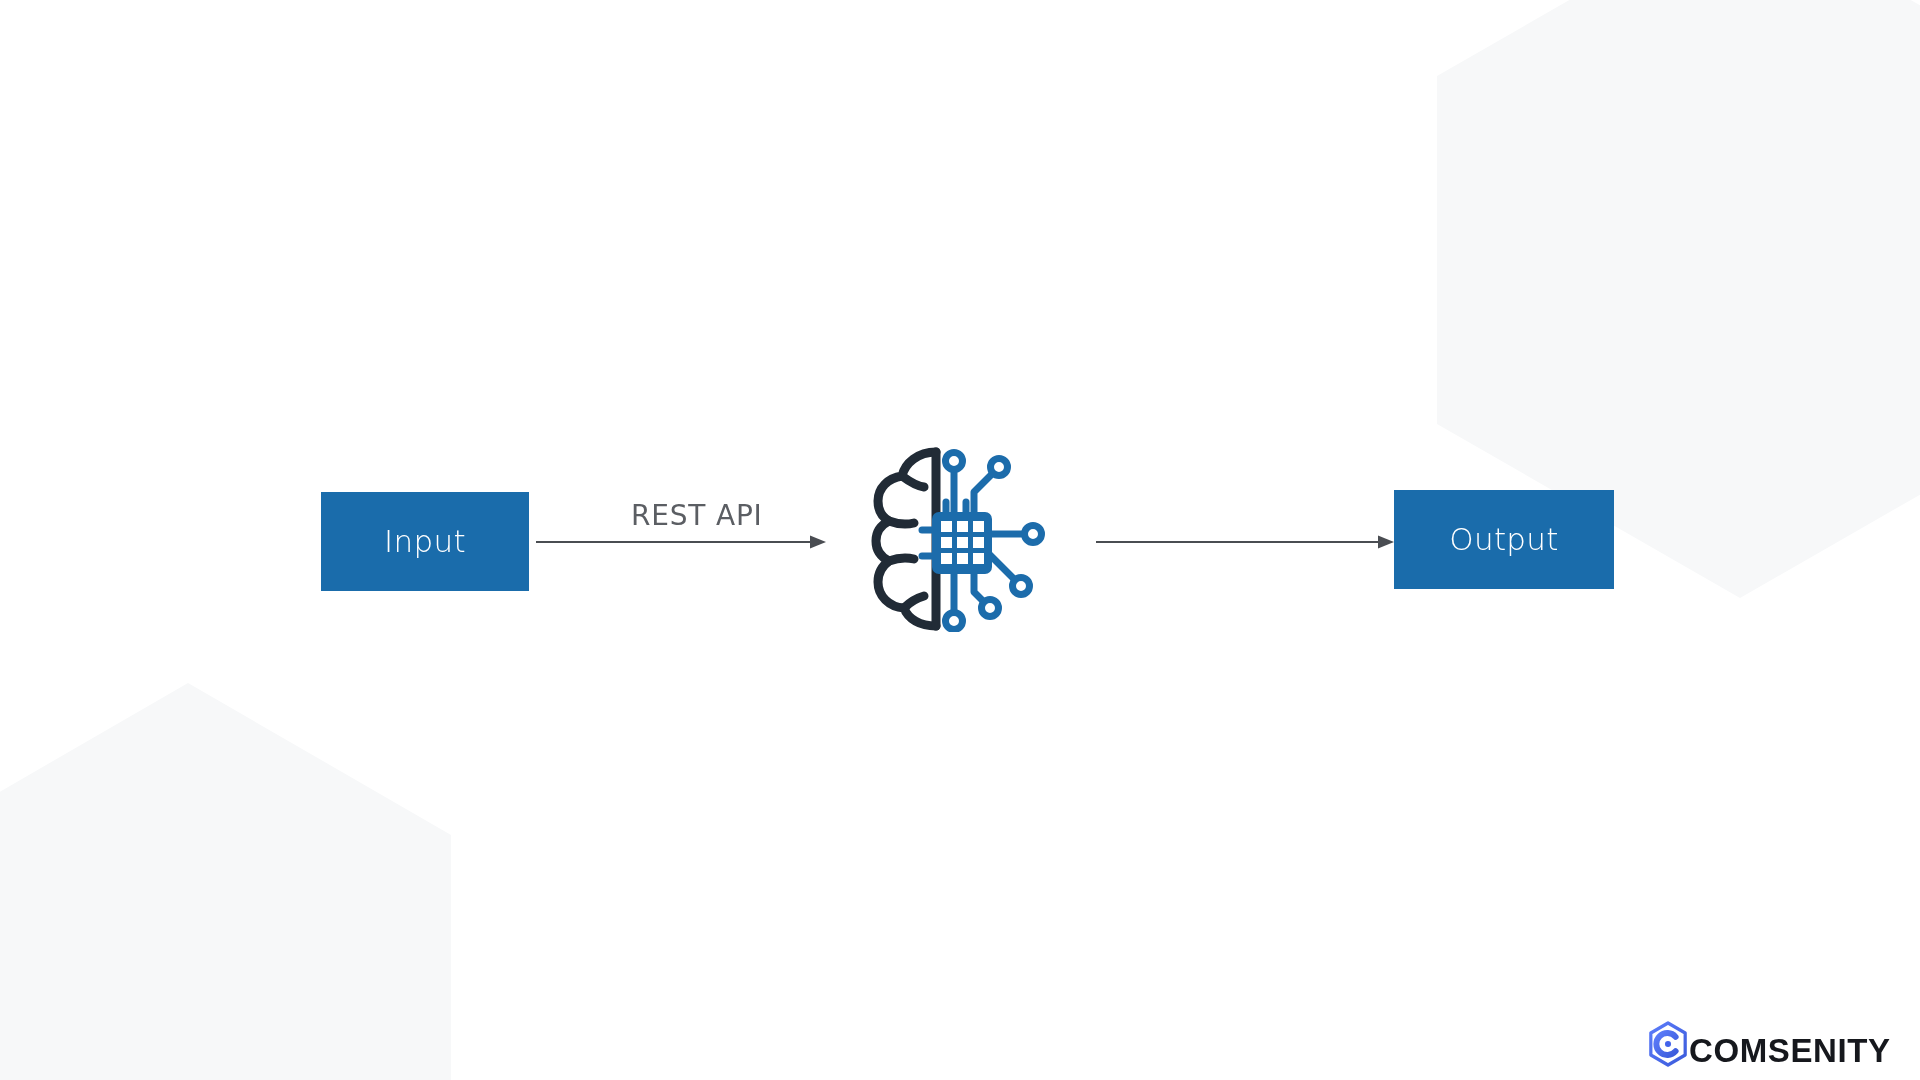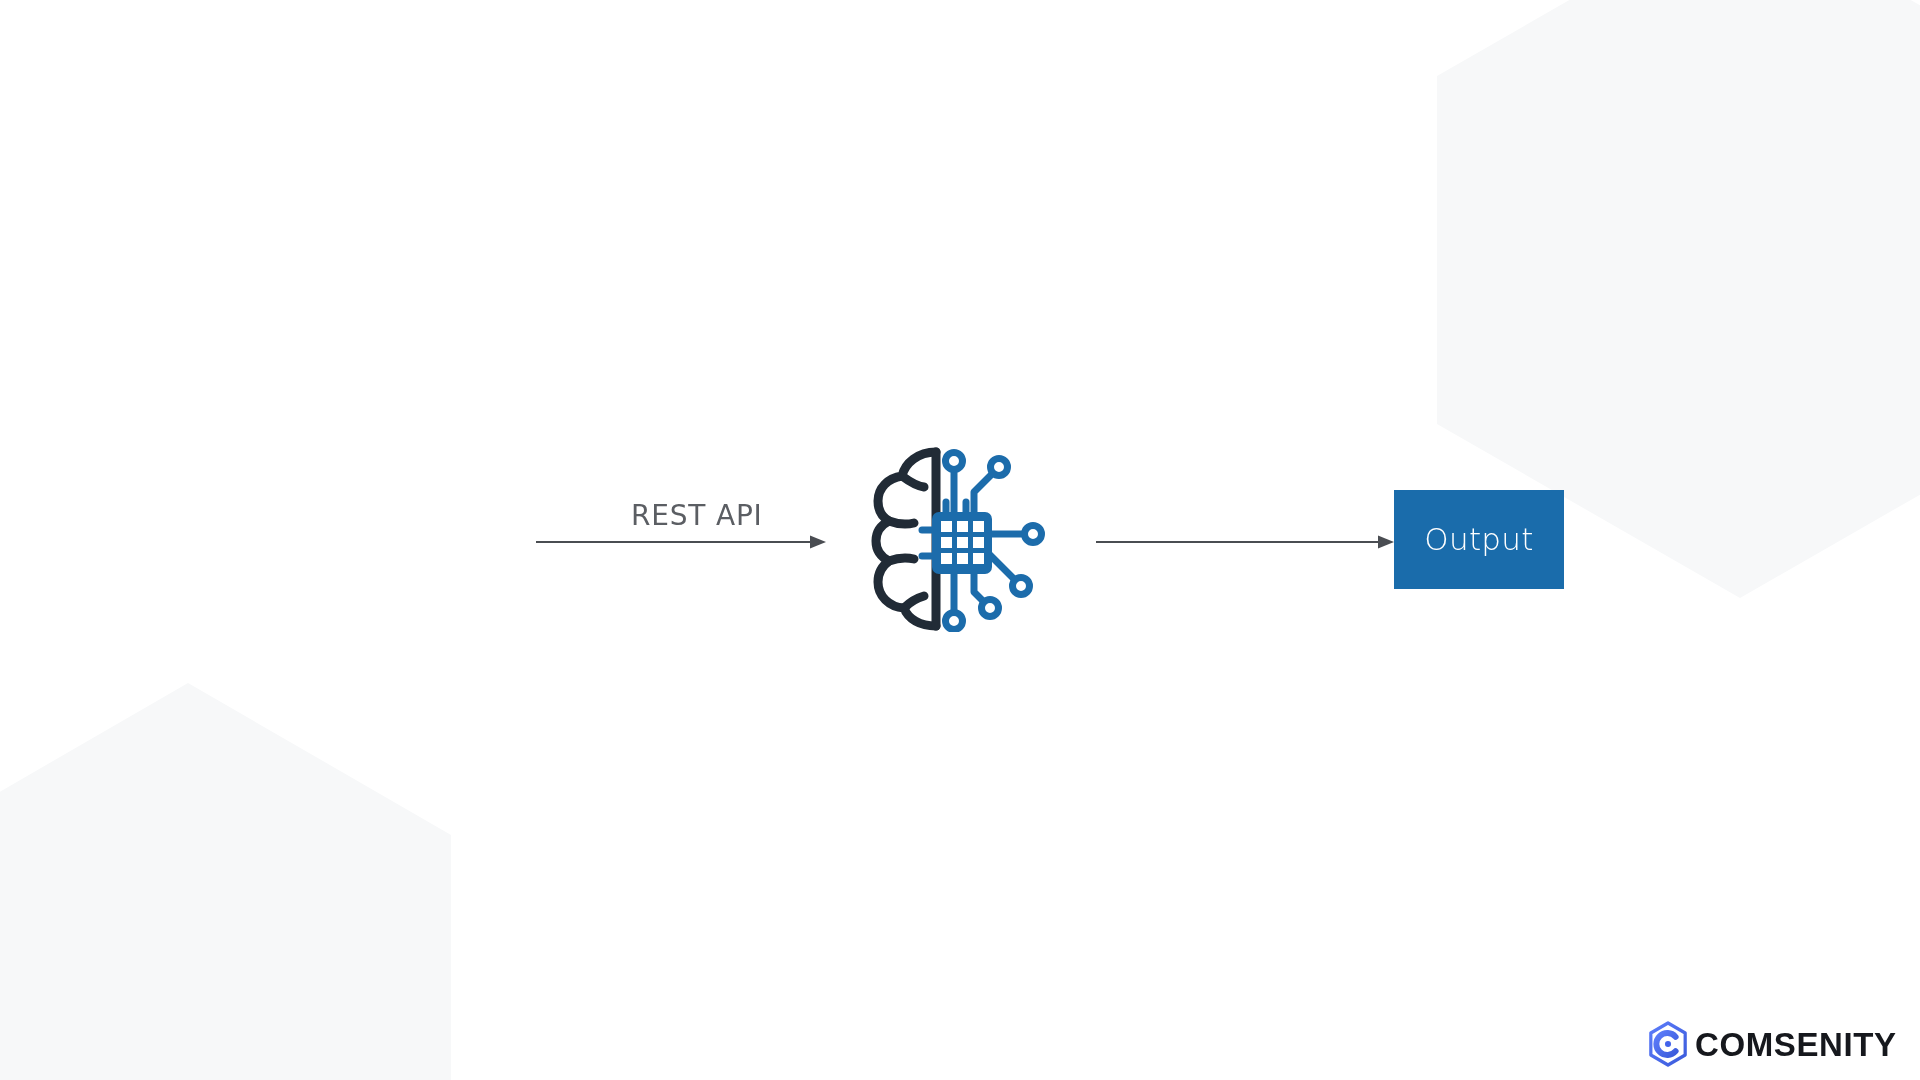--- a/index.html
+++ b/index.html
@@ -33,21 +33,21 @@
   }
   .node-box .node-label {
     color:#FFFFFF;
     font-size:31px;
     font-weight:300;
     letter-spacing:0.3px;
     line-height:1;
     font-family:"DejaVu Sans", sans-serif;
   }
   #node-input  { left:321px; top:492px; width:208px; height:99px; }
-  #node-output { left:1394px; top:490px; width:170px; height:99px; }
+  #node-output { left:1394px; top:490px; width:220px; height:99px; }
 
   
   .connector { position:absolute; }
   #connector-1 { left:536px; top:528px; width:290px; height:28px; }
   #connector-2 { left:1096px; top:528px; width:298px; height:28px; }
 
   .edge-label {
     position:absolute;
     color:#5B5E63;
     font-size:28px;
@@ -63,22 +63,22 @@
     position:absolute;
     left:862px; top:442px;
     width:200px; height:190px;
   }
 
   
   #brand-logo {
     position:absolute;
     left:1647px; top:1021px;
     display:flex;
-    align-items:center;
-    gap:6px;
+    align-items:flex-end;
+    gap:0;
   }
   #brand-logo .brand-mark { width:42px; height:46px; display:block; }
   #brand-logo .brand-wordmark {
     color:#16181D;
     font-size:33px;
     font-weight:700;
     letter-spacing:0.6px;
     line-height:1;
     font-family:"Liberation Sans", sans-serif;
   }
@@ -88,20 +88,23 @@
 
 <div id="stage">
 
   <svg class="bg-layer" width="1920" height="1080" viewBox="0 0 1920 1080" aria-hidden="true">
 
     <polygon points="1437,76 1740,-98 2043,76 2043,424 1740,598 1437,424" fill="#F7F8F9"></polygon>
 
     <polygon points="188,683 451,835 451,1139 188,1291 -75,1139 -75,835" fill="#F7F8F9"></polygon>
   </svg>
 
+  <div class="node-box" id="node-input">
+    <span class="node-label">Input</span>
+  </div>
 
   <span class="edge-label" id="edge-label-1">REST API</span>
 
   <svg class="connector" id="connector-1" width="290" height="28" viewBox="0 0 290 28" aria-hidden="true">
     <line x1="0" y1="14" x2="274" y2="14" stroke="#4A4D52" stroke-width="2.2"></line>
     <polygon points="274,7.5 290,14 274,20.5" fill="#4A4D52"></polygon>
   </svg>
 
   <svg id="ai-brain-icon" width="200" height="190" viewBox="0 0 200 190" aria-hidden="true">
 

